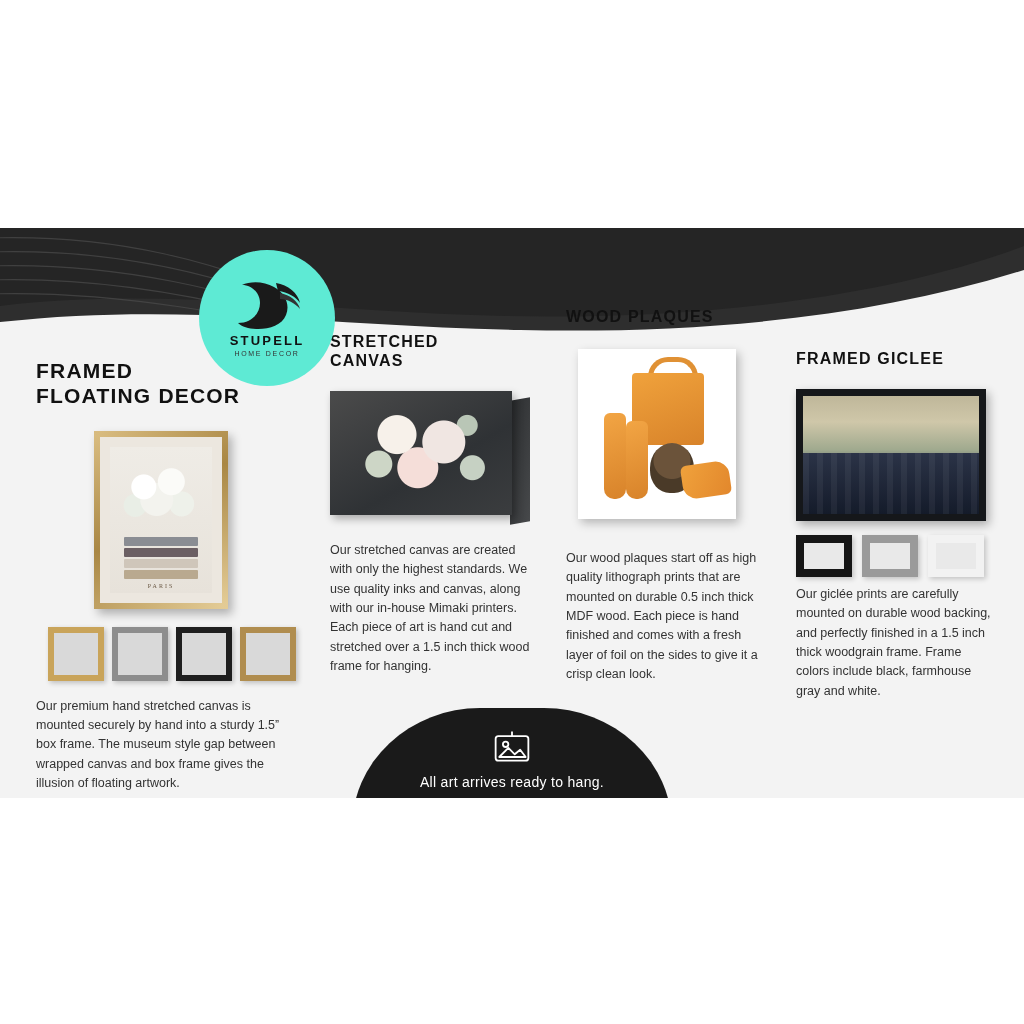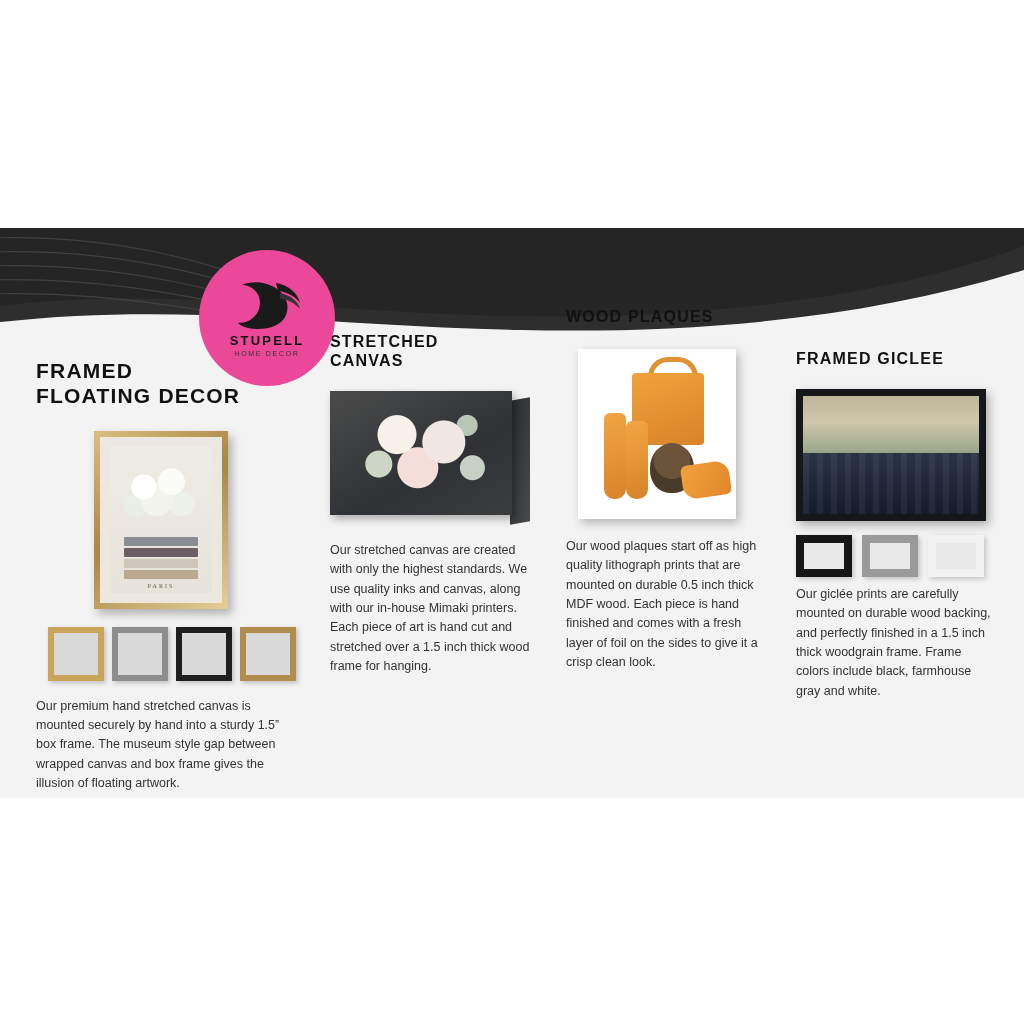--- a/index.html
+++ b/index.html
@@ -38,21 +38,21 @@
   .swoosh svg { display: block; }
 
   
   .logo-circle {
     position: absolute;
     left: 199px;
     top: 22px;
     width: 136px;
     height: 136px;
     border-radius: 50%;
-    background: #ec4899;
+    background: #5eead4;
     display: flex;
     flex-direction: column;
     align-items: center;
     justify-content: center;
     box-sizing: border-box;
     z-index: 5;
   }
   .logo-mark { width: 74px; height: 52px; margin-bottom: 2px; }
   .logo-name {
     font-size: 13px;
@@ -247,21 +247,21 @@
     border-radius: 50% 50% 45% 45%;
   }
   .wp-scarf {
     position: absolute;
     left: 104px; bottom: 22px;
     width: 48px; height: 34px;
     background: linear-gradient(120deg,#f0a23c,#e2872c);
     border-radius: 6px 14px 6px 14px;
     transform: rotate(-8deg);
   }
-  #col3 .col-body { margin-top: 18px; }
+  #col3 .col-body { margin-top: 30px; }
 
   
   #col4 { left: 796px; top: 122px; width: 198px; }
   .fg-art {
     width: 190px;
     height: 132px;
     margin: 20px 0 0 0;
     border: 7px solid #15171a;
     box-sizing: border-box;
     background:
@@ -417,14 +417,23 @@
 
     <div class="fg-swatches">
       <div class="fg-sw black"></div>
       <div class="fg-sw gray"></div>
       <div class="fg-sw white"></div>
     </div>
 
     <div class="col-body">Our giclée prints are carefully mounted on durable wood backing, and perfectly finished in a 1.5 inch thick woodgrain frame. Frame colors include black, farmhouse gray and white.</div>
   </div>
 
+  <div class="badge">
+    <svg class="badge-icon" viewBox="0 0 44 36" xmlns="http://www.w3.org/2000/svg">
+      <rect x="4" y="6" width="36" height="27" rx="3" fill="none" stroke="#ffffff" stroke-width="2"></rect>
+      <circle cx="15" cy="15" r="3" fill="none" stroke="#ffffff" stroke-width="2"></circle>
+      <path d="M8,29 L18,19 L25,26 L31,21 L37,29 Z" fill="none" stroke="#ffffff" stroke-width="2" stroke-linejoin="round"></path>
+      <path d="M22,6 L22,1" stroke="#ffffff" stroke-width="2"></path>
+    </svg>
+    <div class="badge-text">All art arrives ready to hang.</div>
+  </div>
 
 </div>
 
 </body></html>

